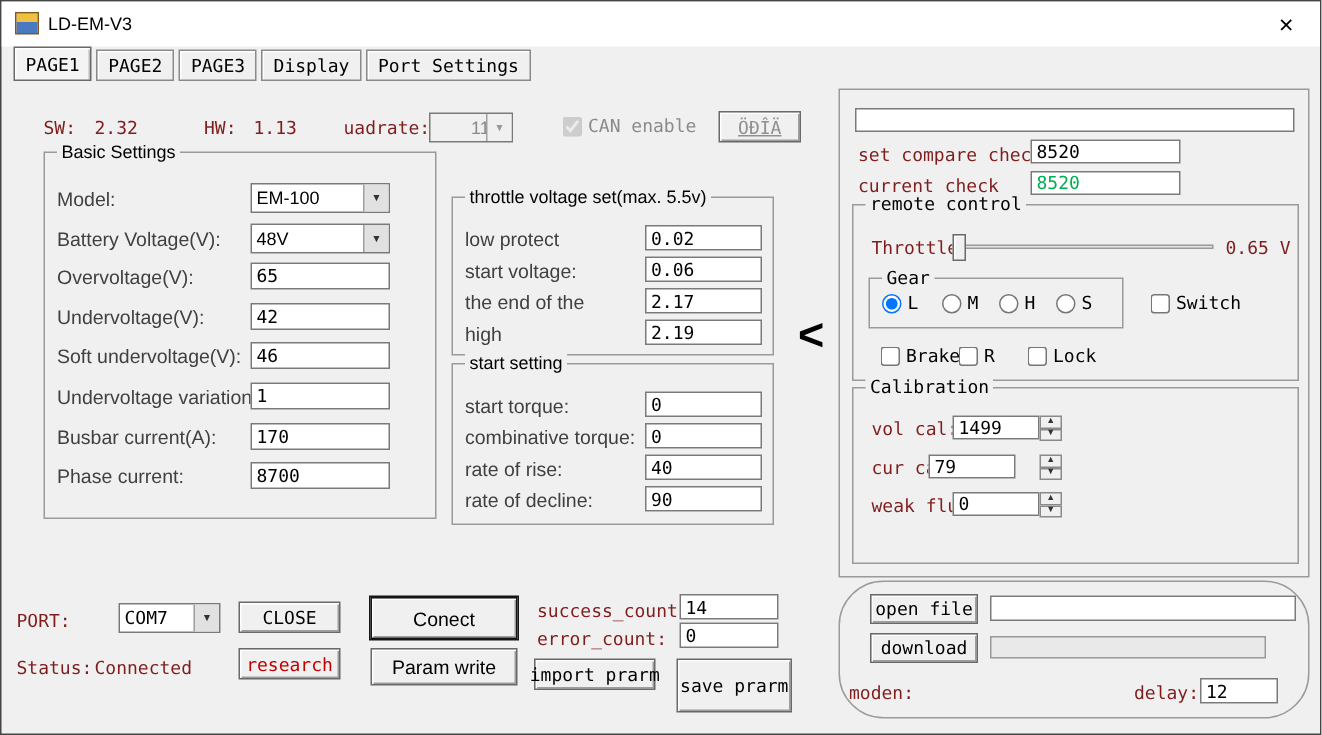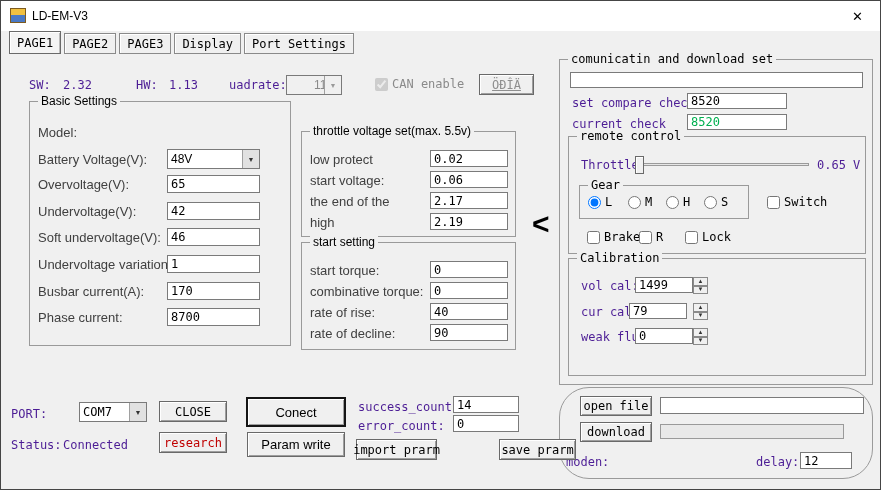--- a/index.html
+++ b/index.html
@@ -4,21 +4,21 @@
 <style>
   html,body{margin:0;padding:0;background:#cfcfcf;}
   .window{position:relative;width:881px;height:490px;background:#f0f0f0;border:1px solid #454545;box-sizing:border-box;font-family:"Liberation Sans",sans-serif;overflow:hidden;}
   .titlebar{position:absolute;left:0;top:0;width:100%;height:30px;background:#ffffff;}
   .app-icon{position:absolute;left:9px;top:7px;width:16px;height:15px;border:1px solid #7d5a1e;background:linear-gradient(#f0c040 45%,#4a79c4 45%);box-sizing:border-box;}
   .win-title{position:absolute;left:31px;top:8px;font:12px "Liberation Sans",sans-serif;color:#000;}
   .close{position:absolute;right:0;top:0;width:45px;height:30px;display:flex;align-items:center;justify-content:center;font:13px "Liberation Sans",sans-serif;color:#000;cursor:default;}
   .tabbar{position:absolute;left:8px;top:32px;display:flex;gap:3px;}
   .tab{height:19px;padding:0 7px;display:flex;align-items:center;background:#f0f0f0;border:1px solid #8a8a8a;box-shadow:inset 1px 1px #fff;font:12px "DejaVu Sans Mono",monospace;cursor:default;}
   .tab.selected{height:21px;margin-top:-2px;border-color:#6a6a6a;background:#f4f4f4;box-shadow:inset 1px 1px #fff,inset -1px 0 #bbb;}
-  .lbl{position:absolute;font:12px "DejaVu Sans Mono",monospace;color:#4c1d95;white-space:nowrap;}
+  .lbl{position:absolute;font:12px "DejaVu Sans Mono",monospace;color:#7f1d1d;white-space:nowrap;}
   .slbl{position:absolute;font:13px "Liberation Sans",sans-serif;color:#404040;white-space:nowrap;}
   .gray{color:#8a8a8a;}
   .group{position:absolute;border:1px solid #9a9a9a;box-sizing:border-box;}
   .legend{position:absolute;top:-8px;left:8px;background:#f0f0f0;padding:0 3px;font:12px "Liberation Sans",sans-serif;white-space:nowrap;}
   .legend.mono{font:12px "DejaVu Sans Mono",monospace;}
   .tb{position:absolute;box-sizing:border-box;border:1px solid #7a7a7a;background:#fff;font:12px "DejaVu Sans Mono",monospace;padding:0 3px;height:17px;color:#000;}
   .combo{position:absolute;box-sizing:border-box;background:#fff;border:1px solid #7a7a7a;display:flex;align-items:stretch;font:12px "Liberation Sans",sans-serif;}
   .combo .val{flex:1;display:flex;align-items:center;padding-left:3px;white-space:nowrap;overflow:hidden;}
   .combo .arr{width:16px;background:#e1e1e1;border-left:1px solid #a0a0a0;display:flex;align-items:center;justify-content:center;font-size:7px;color:#333;}
   .combo.disabled{background:#f0f0f0;color:#8a8a8a;}
@@ -66,20 +66,24 @@
   </div>
   <label class="chk gray" style="left:374px;top:76px;">
     <input type="checkbox" checked="" disabled="" style="">
     <span>CAN enable</span>
   </label>
   <div class="btn disabled" style="left:478px;top:73px;width:55px;height:21px;">ÖĐÎÄ</div>
 
   <div class="group" style="left:28px;top:100px;width:262px;height:245px;">
     <span class="legend">Basic Settings</span>
     <span class="slbl" style="left:8px;top:23px;">Model:</span>
+    <div class="combo" style="left:137px;top:20px;width:93px;height:20px;">
+      <span class="val">EM-100</span>
+      <span class="arr">▼</span>
+    </div>
     <span class="slbl" style="left:8px;top:50px;">Battery Voltage(V):</span>
     <div class="combo" style="left:137px;top:47px;width:93px;height:20px;">
       <span class="val">48V</span>
       <span class="arr">▼</span>
     </div>
     <span class="slbl" style="left:8px;top:75px;">Overvoltage(V):</span>
     <input class="tb" style="left: 137px; top: 73px; width: 93px; height: 18px;" value="65">
     <span class="slbl" style="left:8px;top:102px;">Undervoltage(V):</span>
     <input class="tb" style="left: 137px; top: 100px; width: 93px; height: 18px;" value="42">
     <span class="slbl" style="left:8px;top:128px;">Soft undervoltage(V):</span>
@@ -112,21 +116,20 @@
     <input class="tb" style="left: 128px; top: 39px; width: 78px;" value="0">
     <span class="slbl" style="left:8px;top:62px;">rate of rise:</span>
     <input class="tb" style="left: 128px; top: 60px; width: 78px;" value="40">
     <span class="slbl" style="left:8px;top:83px;">rate of decline:</span>
     <input class="tb" style="left: 128px; top: 81px; width: 78px;" value="90">
   </div>
 
   <span class="arrow" style="left:531px;top:206px;">&lt;</span>
 
   <div class="group" style="left:558px;top:58px;width:314px;height:326px;">
-    <span class="legend mono">comunicatin and download set</span>
     <input class="tb" style="left: 10px; top: 12px; width: 293px; height: 16px;" value="">
     <span class="lbl" style="left:12px;top:36px;">set compare check</span>
     <input class="tb" style="left: 127px; top: 33px; width: 100px; height: 16px;" value="8520">
     <span class="lbl" style="left:12px;top:57px;">current check</span>
     <input class="tb" style="left: 127px; top: 54px; width: 100px; height: 16px; color: rgb(0, 176, 80);" value="8520">
 
     <div class="group" style="left:8px;top:76px;width:298px;height:118px;">
       <span class="legend mono">remote control</span>
       <span class="lbl" style="left:12px;top:21px;">Throttle:</span>
       <div class="slider-track" style="left:66px;top:26px;width:174px;"></div>
@@ -173,21 +176,21 @@
 
     <div class="group" style="left:8px;top:198px;width:298px;height:118px;">
       <span class="legend mono">Calibration</span>
       <span class="lbl" style="left:12px;top:20px;">vol cal:</span>
       <input class="tb" style="left: 66px; top: 18px; width: 58px; height: 16px;" value="1499">
       <div class="spin" style="left:124px;top:18px;">
         <div>▲</div>
         <div>▼</div>
       </div>
       <span class="lbl" style="left:12px;top:46px;">cur cal:</span>
-      <input class="tb" style="left: 60px; top: 44px; width: 58px; height: 16px;" value="79">
+      <input class="tb" style="left: 50px; top: 44px; width: 58px; height: 16px;" value="79">
       <div class="spin" style="left:124px;top:44px;">
         <div>▲</div>
         <div>▼</div>
       </div>
       <span class="lbl" style="left:12px;top:71px;">weak flux:</span>
       <input class="tb" style="left: 66px; top: 69px; width: 58px; height: 16px;" value="0">
       <div class="spin" style="left:124px;top:69px;">
         <div>▲</div>
         <div>▼</div>
       </div>
@@ -217,15 +220,15 @@
 
   <div class="btn sans default" style="left:246px;top:397px;width:98px;height:28px;">Conect</div>
   <div class="btn sans" style="left:246px;top:431px;width:98px;height:25px;">Param write</div>
 
   <span class="lbl" style="left:357px;top:399px;">success_count:</span>
   <input class="tb" style="left: 452px; top: 395px; width: 66px; height: 17px;" value="14">
   <span class="lbl" style="left:357px;top:418px;">error_count:</span>
   <input class="tb" style="left: 452px; top: 414px; width: 66px; height: 17px;" value="0">
 
   <div class="btn" style="left:355px;top:438px;width:81px;height:21px;">import prarm</div>
-  <div class="btn" style="left:450px;top:438px;width:77px;height:21px;margin-left:48px;">save prarm</div>
+  <div class="btn" style="left:450px;top:438px;width:77px;height:36px;">save prarm</div>
 
 </div>
 
 </body></html>

